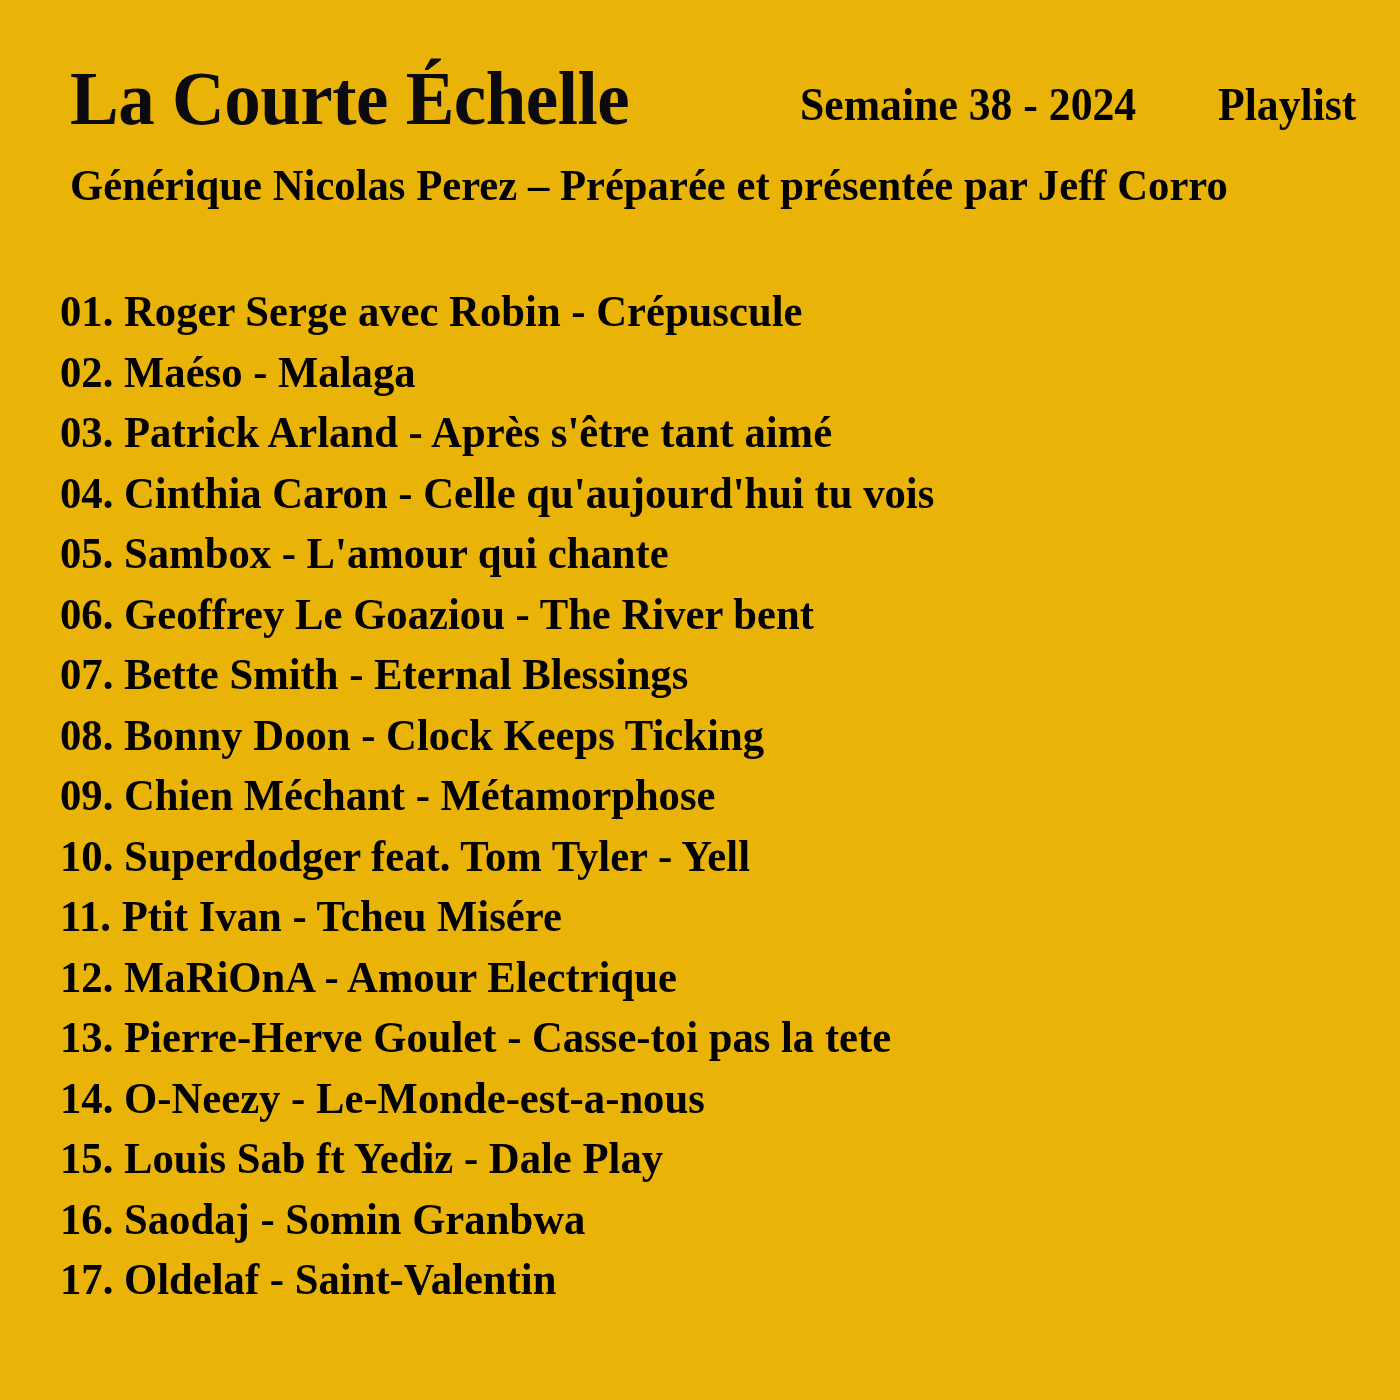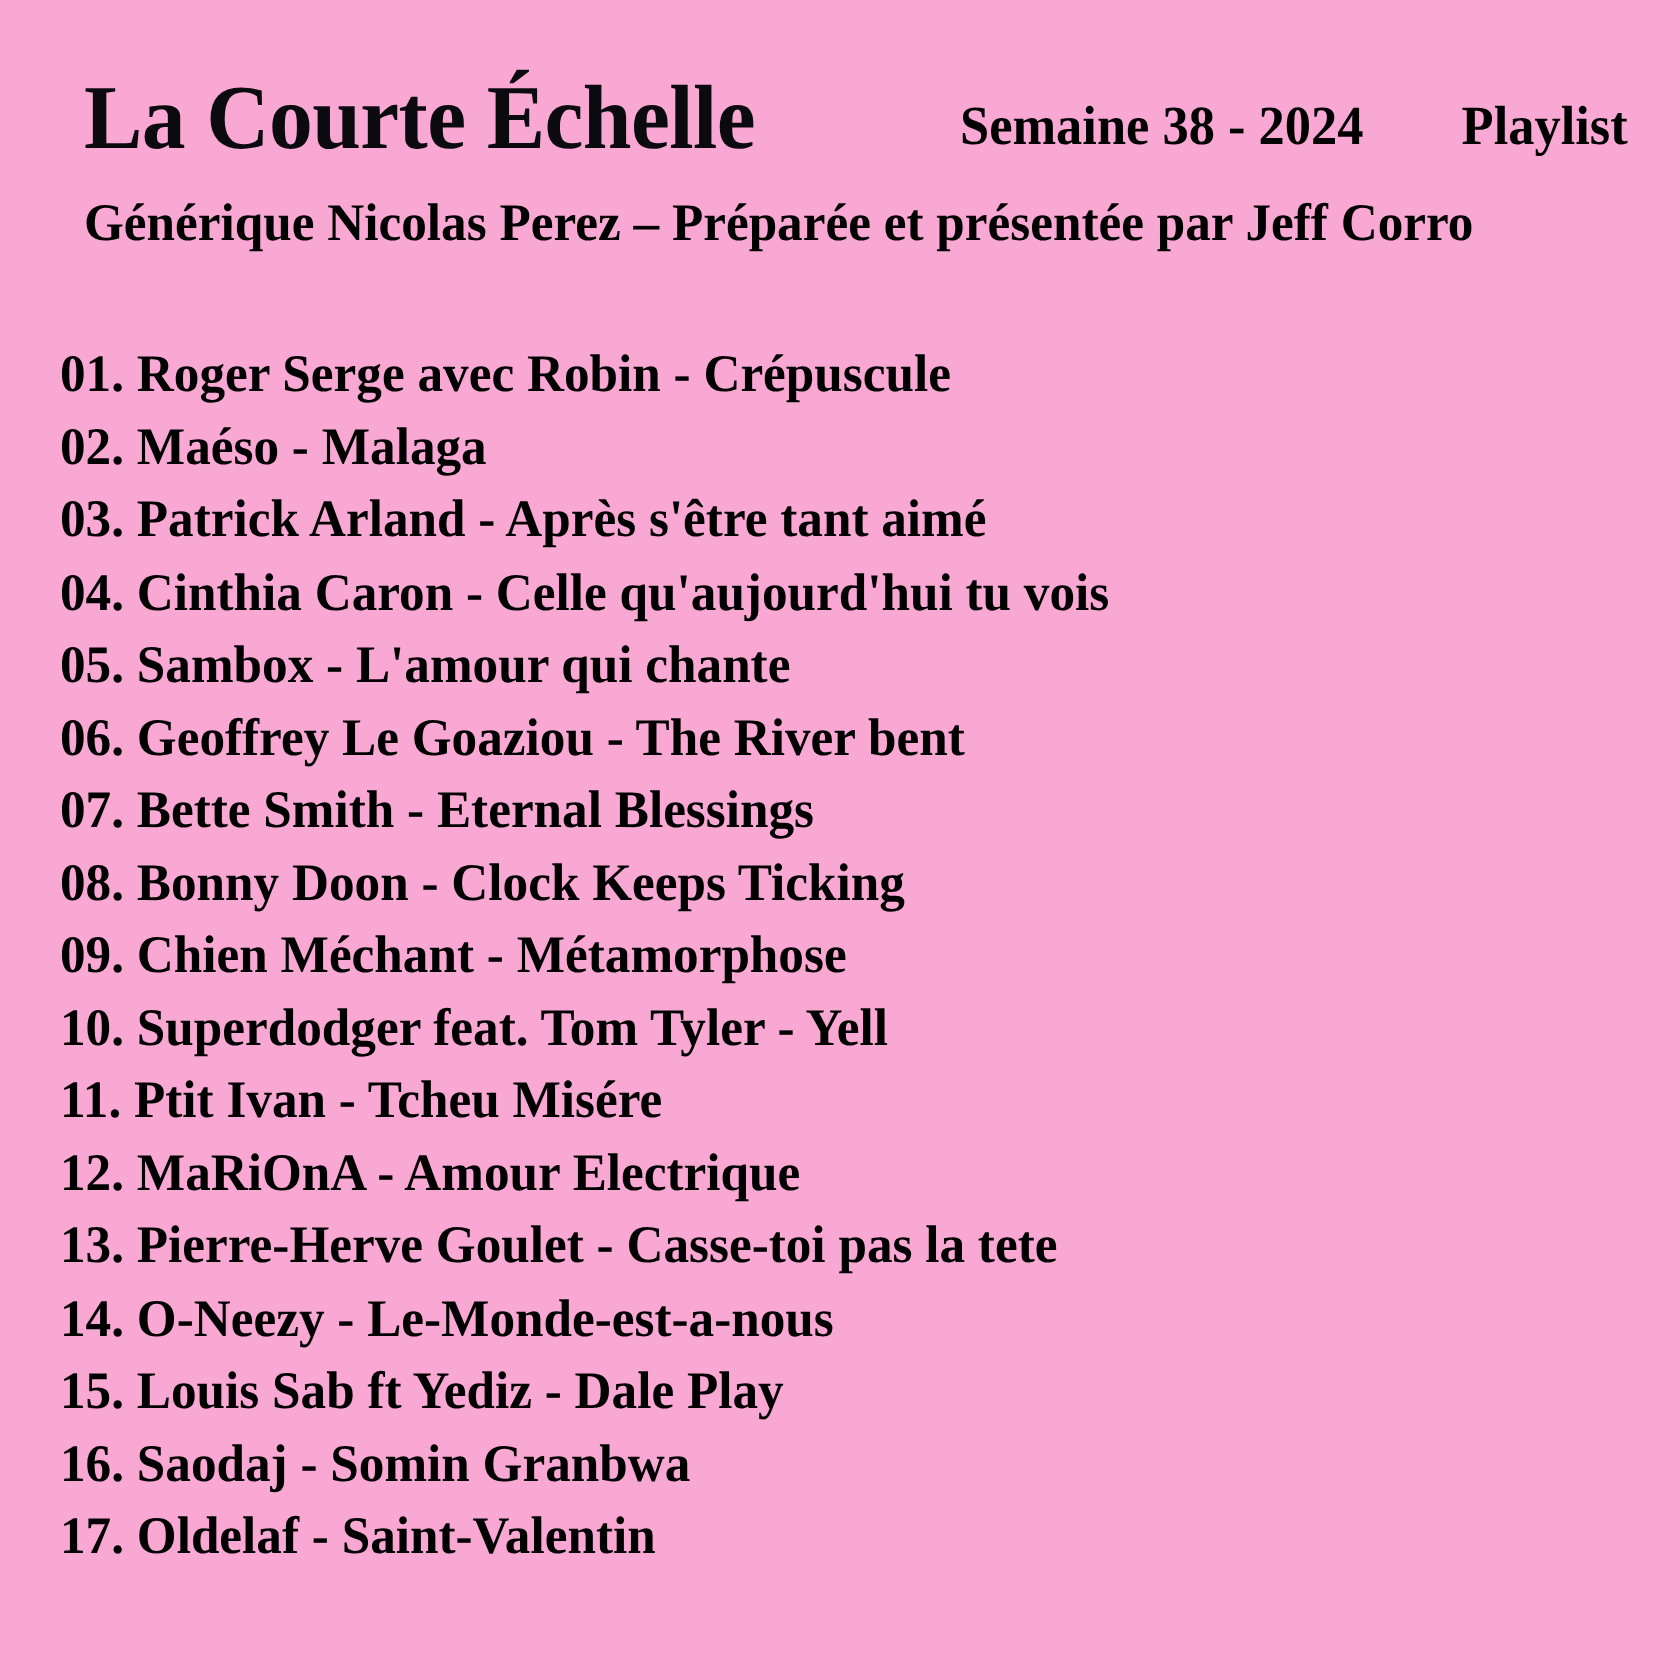--- a/index.html
+++ b/index.html
@@ -14,21 +14,21 @@
     color: #000000;
     overflow: hidden;
     position: relative;
     -webkit-font-smoothing: antialiased;
   }
 
   #page {
     position: relative;
     width: 1400px;
     height: 1400px;
-    background: #f9a8d4;
+    background: #eab308;
   }
 
   
   .header {
     position: absolute;
     left: 0;
     top: 0;
     width: 1400px;
   }
 
@@ -86,21 +86,21 @@
     font-weight: bold;
     line-height: 56px;
     white-space: nowrap;
     transform: scaleX(0.97);
     transform-origin: left center;
   }
 
   
   .tracklist {
     position: absolute;
-    left: 50px;
+    left: 60px;
     top: 282px;
     width: 1320px;
     list-style: none;
     margin: 0;
     padding: 0;
   }
 
   .track {
     height: 60.5px;
     line-height: 60.5px;

